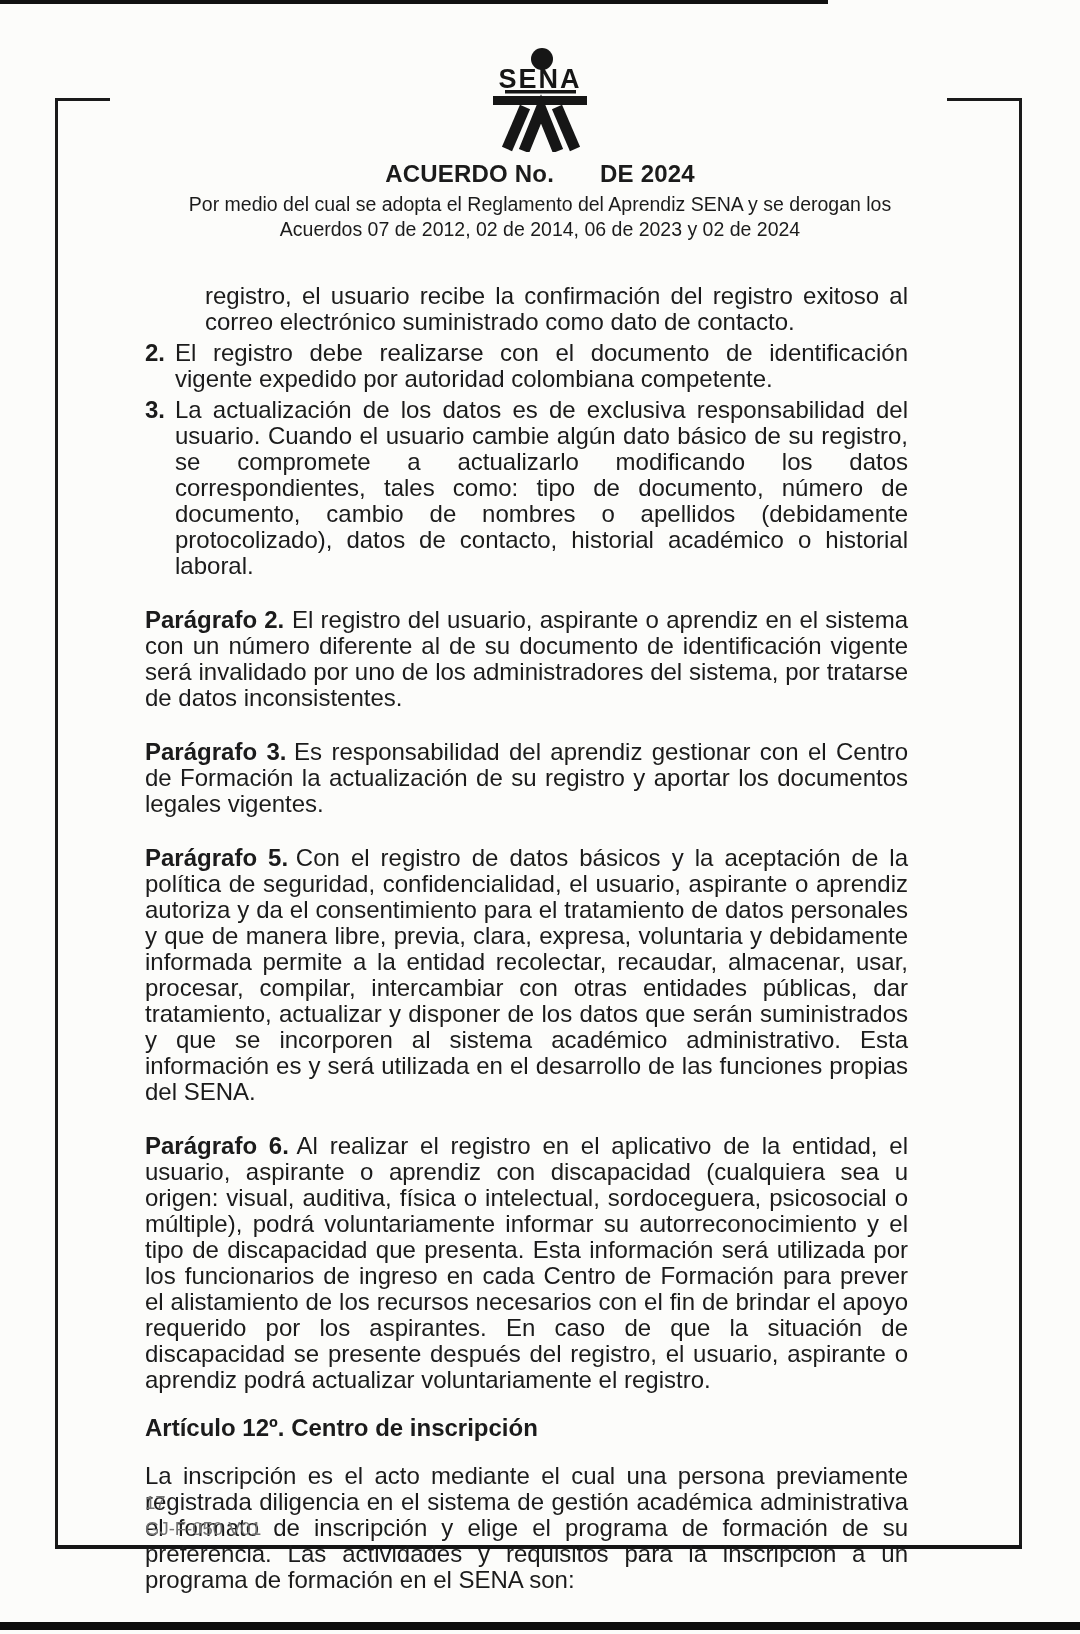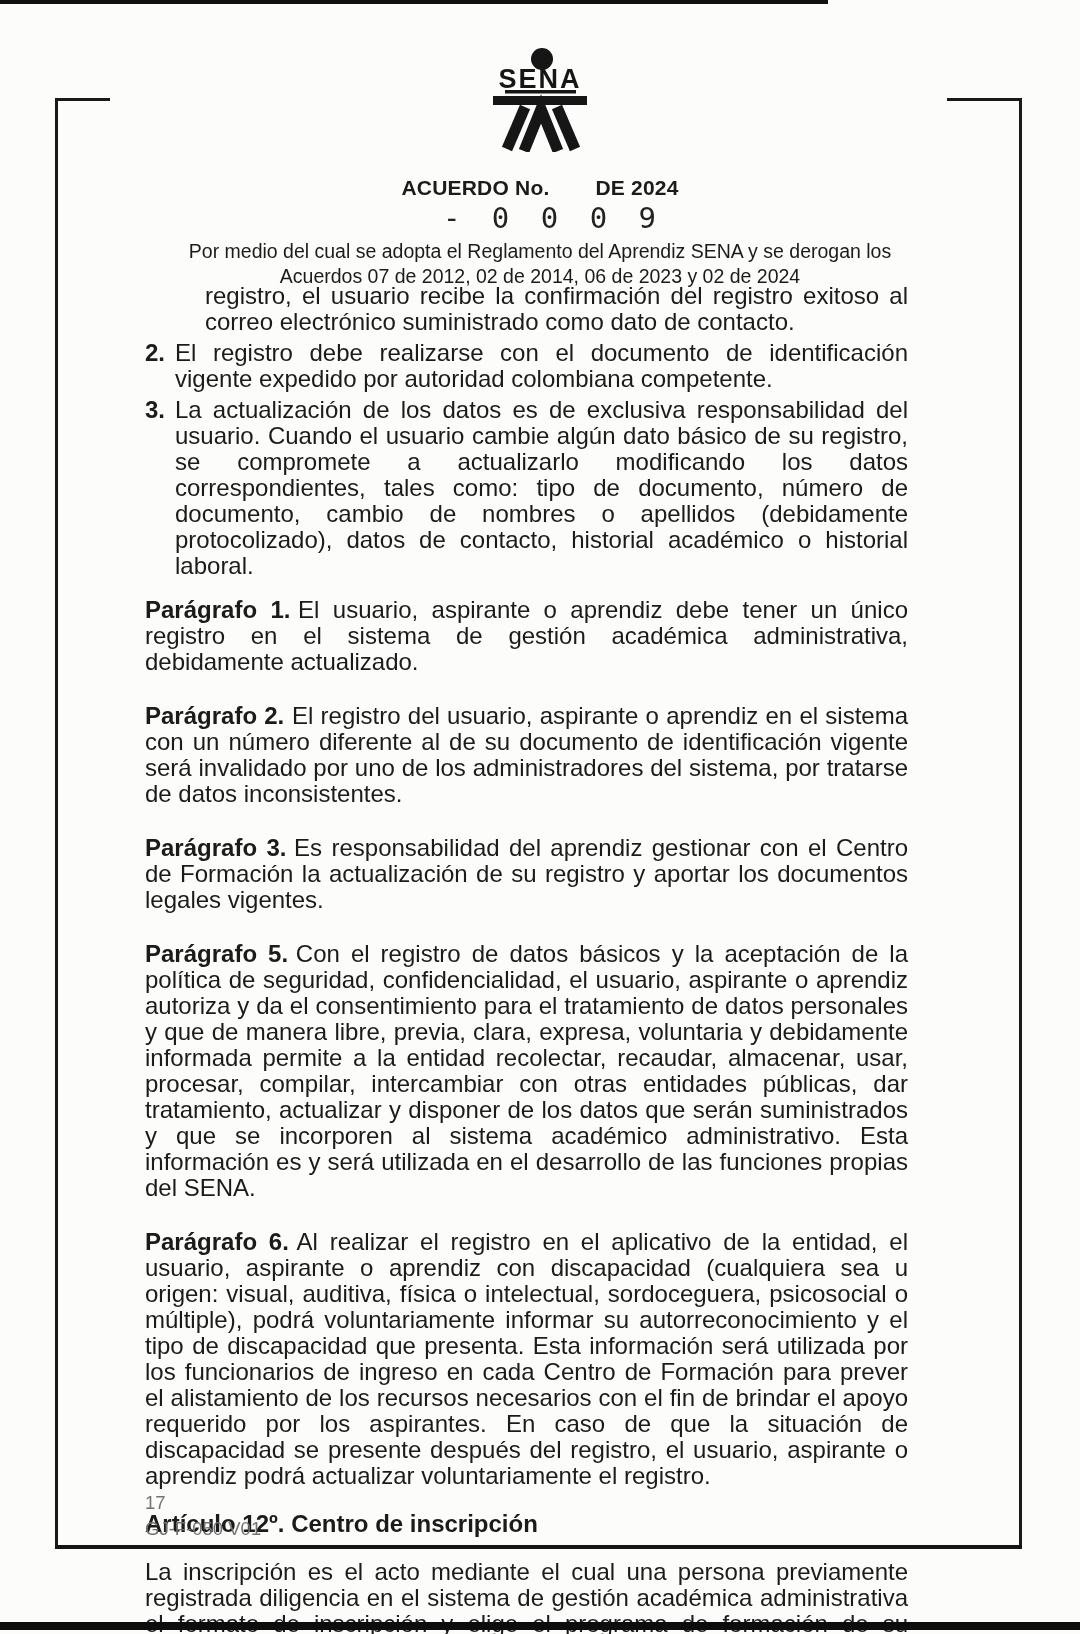--- a/index.html
+++ b/index.html
@@ -22,22 +22,22 @@
   .frame-bottom { position: absolute; left: 55px;  top: 1545px; width: 967px; height: 4px; background: #151515; }
   .frame-arm-tl { position: absolute; left: 55px;  top: 98px; width: 55px; height: 3px; background: #1a1a1a; }
   .frame-arm-tr { position: absolute; left: 947px; top: 98px; width: 75px; height: 3px; background: #1a1a1a; }
 
   .header {
     position: absolute; left: 155px; top: 48px; width: 770px;
     text-align: center;
   }
   .logo-wrap { width: 120px; margin: 0 auto; }
   .acuerdo-line {
-    margin-top: 20px;
-    font-size: 21px; font-weight: 600; letter-spacing: 0.2px;
+    margin-top: 4px;
+    font-size: 24px; font-weight: 600; letter-spacing: 0.2px;
     white-space: nowrap;
   }
   .acuerdo-gap { display: inline-block; width: 46px; }
   .stamp {
     margin-top: 1px; margin-left: 26px;
     font-family: "DejaVu Sans Mono", monospace;
     font-size: 29px; font-weight: 400; letter-spacing: 7px; color: #222;
   }
   .doc-subtitle {
     margin-top: 4px;
@@ -82,39 +82,37 @@
         <circle cx="62" cy="11" r="11" fill="#161616"></circle>
         <text x="60" y="40" text-anchor="middle" font-family="Liberation Sans, sans-serif" font-size="27" font-weight="bold" letter-spacing="2" fill="#161616">SENA</text>
         <rect x="25" y="42" width="71" height="3.5" fill="#161616"></rect>
         <rect x="13" y="48" width="94" height="9" fill="#161616"></rect>
         <line x1="45" y1="59" x2="27" y2="101" stroke="#161616" stroke-width="11"></line>
         <path d="M44 103 L61 61 L78 103" fill="none" stroke="#161616" stroke-width="11"></path>
         <line x1="77" y1="59" x2="95" y2="101" stroke="#161616" stroke-width="11"></line>
       </svg>
     </div>
     <div class="acuerdo-line"><span>ACUERDO No.</span><span class="acuerdo-gap"></span><span>DE 2024</span></div>
-    <div class="stamp">- 0 0 0 9</div>
     <p class="doc-subtitle">Por medio del cual se adopta el Reglamento del Aprendiz SENA y se derogan los Acuerdos 07 de 2012, 02 de 2014, 06 de 2023 y 02 de 2024</p>
   </div>
 
   <div class="body-text">
 
     <p class="list-cont just">registro, el usuario recibe la confirmación del registro exitoso al correo electrónico suministrado como dato de contacto.</p>
 
     <div class="list-item">
       <span class="li-num">2.</span>
       <span class="li-text just">El registro debe realizarse con el documento de identificación vigente expedido por autoridad colombiana competente.</span>
     </div>
 
     <div class="list-item">
       <span class="li-num">3.</span>
       <span class="li-text just">La actualización de los datos es de exclusiva responsabilidad del usuario. Cuando el usuario cambie algún dato básico de su registro, se compromete a actualizarlo modificando los datos correspondientes, tales como: tipo de documento, número de documento, cambio de nombres o apellidos (debidamente protocolizado), datos de contacto, historial académico o historial laboral.</span>
     </div>
 
-    <p class="para just" style="margin-top:18px"><b>Parágrafo 1.</b><span>El usuario, aspirante o aprendiz debe tener un único registro en el sistema de gestión académica administrativa, debidamente actualizado.</span></p>
 
     <p class="para just"><b>Parágrafo 2.</b><span>El registro del usuario, aspirante o aprendiz en el sistema con un número diferente al de su documento de identificación vigente será invalidado por uno de los administradores del sistema, por tratarse de datos inconsistentes.</span></p>
 
     <p class="para just"><b>Parágrafo 3.</b><span>Es responsabilidad del aprendiz gestionar con el Centro de Formación la actualización de su registro y aportar los documentos legales vigentes.</span></p>
 
 
     <p class="para just"><b>Parágrafo 5.</b><span>Con el registro de datos básicos y la aceptación de la política de seguridad, confidencialidad, el usuario, aspirante o aprendiz autoriza y da el consentimiento para el tratamiento de datos personales y que de manera libre, previa, clara, expresa, voluntaria y debidamente informada permite a la entidad recolectar, recaudar, almacenar, usar, procesar, compilar, intercambiar con otras entidades públicas, dar tratamiento, actualizar y disponer de los datos que serán suministrados y que se incorporen al sistema académico administrativo. Esta información es y será utilizada en el desarrollo de las funciones propias del SENA.</span></p>
 
     <p class="para just"><b>Parágrafo 6.</b><span>Al realizar el registro en el aplicativo de la entidad, el usuario, aspirante o aprendiz con discapacidad (cualquiera sea u origen: visual, auditiva, física o intelectual, sordoceguera, psicosocial o múltiple), podrá voluntariamente informar su autorreconocimiento y el tipo de discapacidad que presenta. Esta información será utilizada por los funcionarios de ingreso en cada Centro de Formación para prever el alistamiento de los recursos necesarios con el fin de brindar el apoyo requerido por los aspirantes. En caso de que la situación de discapacidad se presente después del registro, el usuario, aspirante o aprendiz podrá actualizar voluntariamente el registro.</span></p>
 

